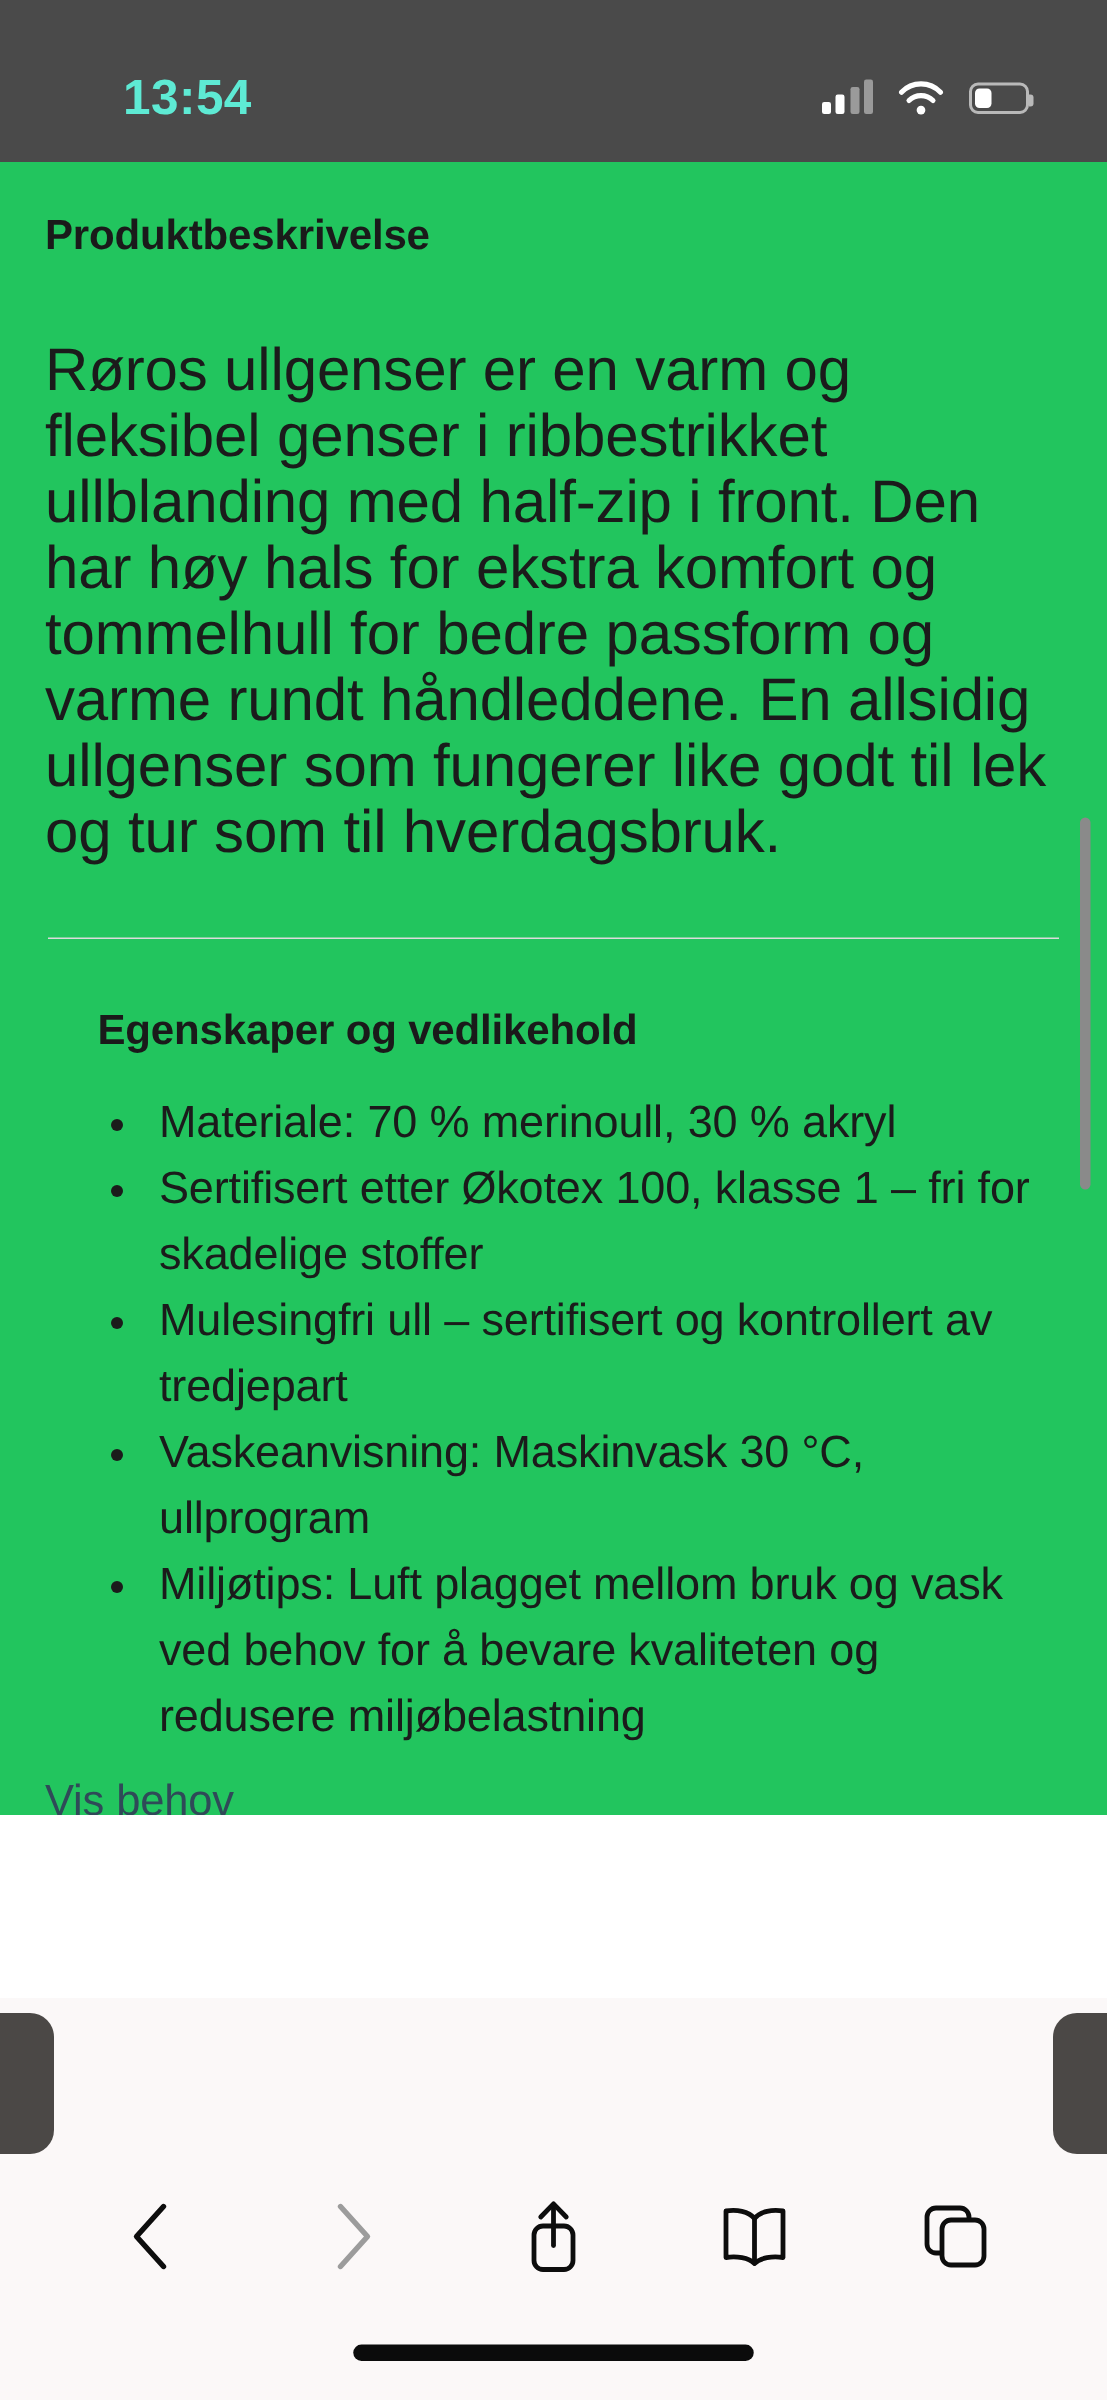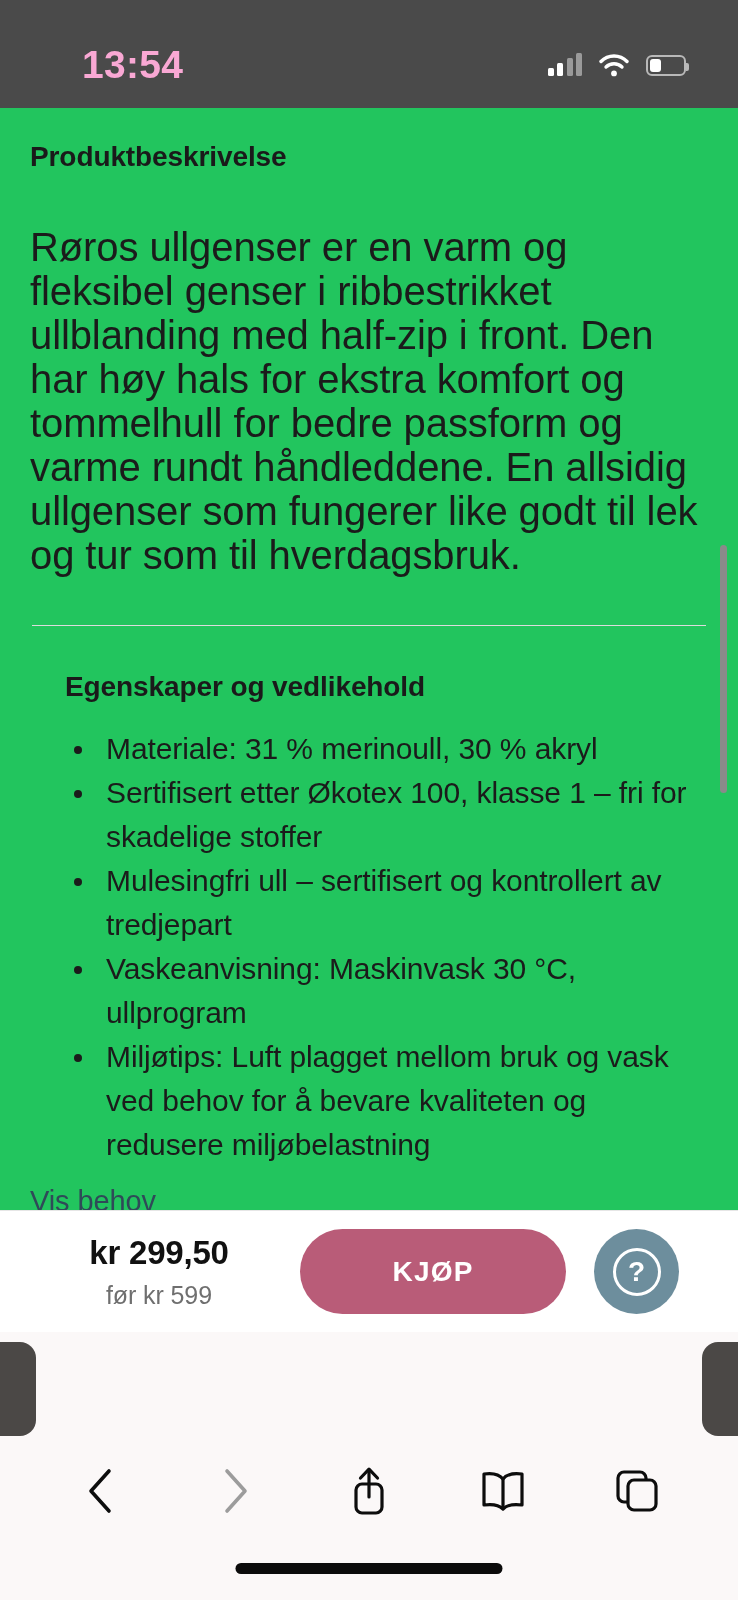--- a/index.html
+++ b/index.html
@@ -12,21 +12,21 @@
   #screen { position: relative; width: 738px; height: 1600px; background: #fff; }
 
   
   .statusbar {
     position: absolute; top: 0; left: 0; width: 738px; height: 108px;
     background: #4a4a4a;
     display: flex; align-items: center; justify-content: space-between;
     padding: 22px 52px 0 82px;
   }
   .sb-time {
-    color: #f9a8d4; font-size: 39px; font-weight: 600; letter-spacing: .3px;
+    color: #5eead4; font-size: 33px; font-weight: 600; letter-spacing: .3px;
   }
   .sb-right { display: flex; align-items: center; gap: 17px; }
   .sig { display: flex; align-items: flex-end; gap: 3.5px; height: 22px; }
   .sig i { width: 6px; border-radius: 1.5px; background: #ffffff; display: block; }
   .sig i:nth-child(1) { height: 8px; }
   .sig i:nth-child(2) { height: 13px; }
   .sig i:nth-child(3) { height: 18px; background: #9a9a9a; }
   .sig i:nth-child(4) { height: 23px; background: #9a9a9a; }
   .wifi { width: 30px; height: 23px; position: relative; }
   .batt {
@@ -182,41 +182,31 @@
   </div>
 
   <div class="content">
     <div class="section-title">Produktbeskrivelse</div>
     <p class="body-copy">Røros ullgenser er en varm og fleksibel genser i ribbestrikket ullblanding med half-zip i front. Den har høy hals for ekstra komfort og tommelhull for bedre passform og varme rundt håndleddene. En allsidig ullgenser som fungerer like godt til lek og tur som til hverdagsbruk.</p>
 
     <div class="rule"></div>
 
     <div class="feat-title">Egenskaper og vedlikehold</div>
     <ul class="feat-list">
-      <li>Materiale: 31 % merinoull, 30 % akryl</li>
+      <li>Materiale: 70 % merinoull, 30 % akryl</li>
       <li>Sertifisert etter Økotex 100, klasse 1 – fri for skadelige stoffer</li>
       <li>Mulesingfri ull – sertifisert og kontrollert av tredjepart</li>
       <li>Vaskeanvisning: Maskinvask 30 °C, ullprogram</li>
       <li>Miljøtips: Luft plagget mellom bruk og vask ved behov for å bevare kvaliteten og redusere miljøbelastning</li>
     </ul>
     <a class="show-less" href="#">Vis behov</a>
 
     <div class="scroll-thumb"></div>
   </div>
 
-  <div class="pricebar">
-    <div class="price-block">
-      <div class="price-now">kr 299,50</div>
-      <div class="price-old">før kr 599</div>
-    </div>
-    <button class="buy-btn">KJØP</button>
-    <div class="help-btn">
-      <div class="qmark">?</div>
-    </div>
-  </div>
 
   <div class="browser">
     <div class="tabstrip">
       <div class="tab-edge left"></div>
       <div class="tab-edge right"></div>
     </div>
 
     <div class="toolbar">
       <div class="tb-btn">
         <svg width="32" height="48" viewBox="0 0 32 48">

